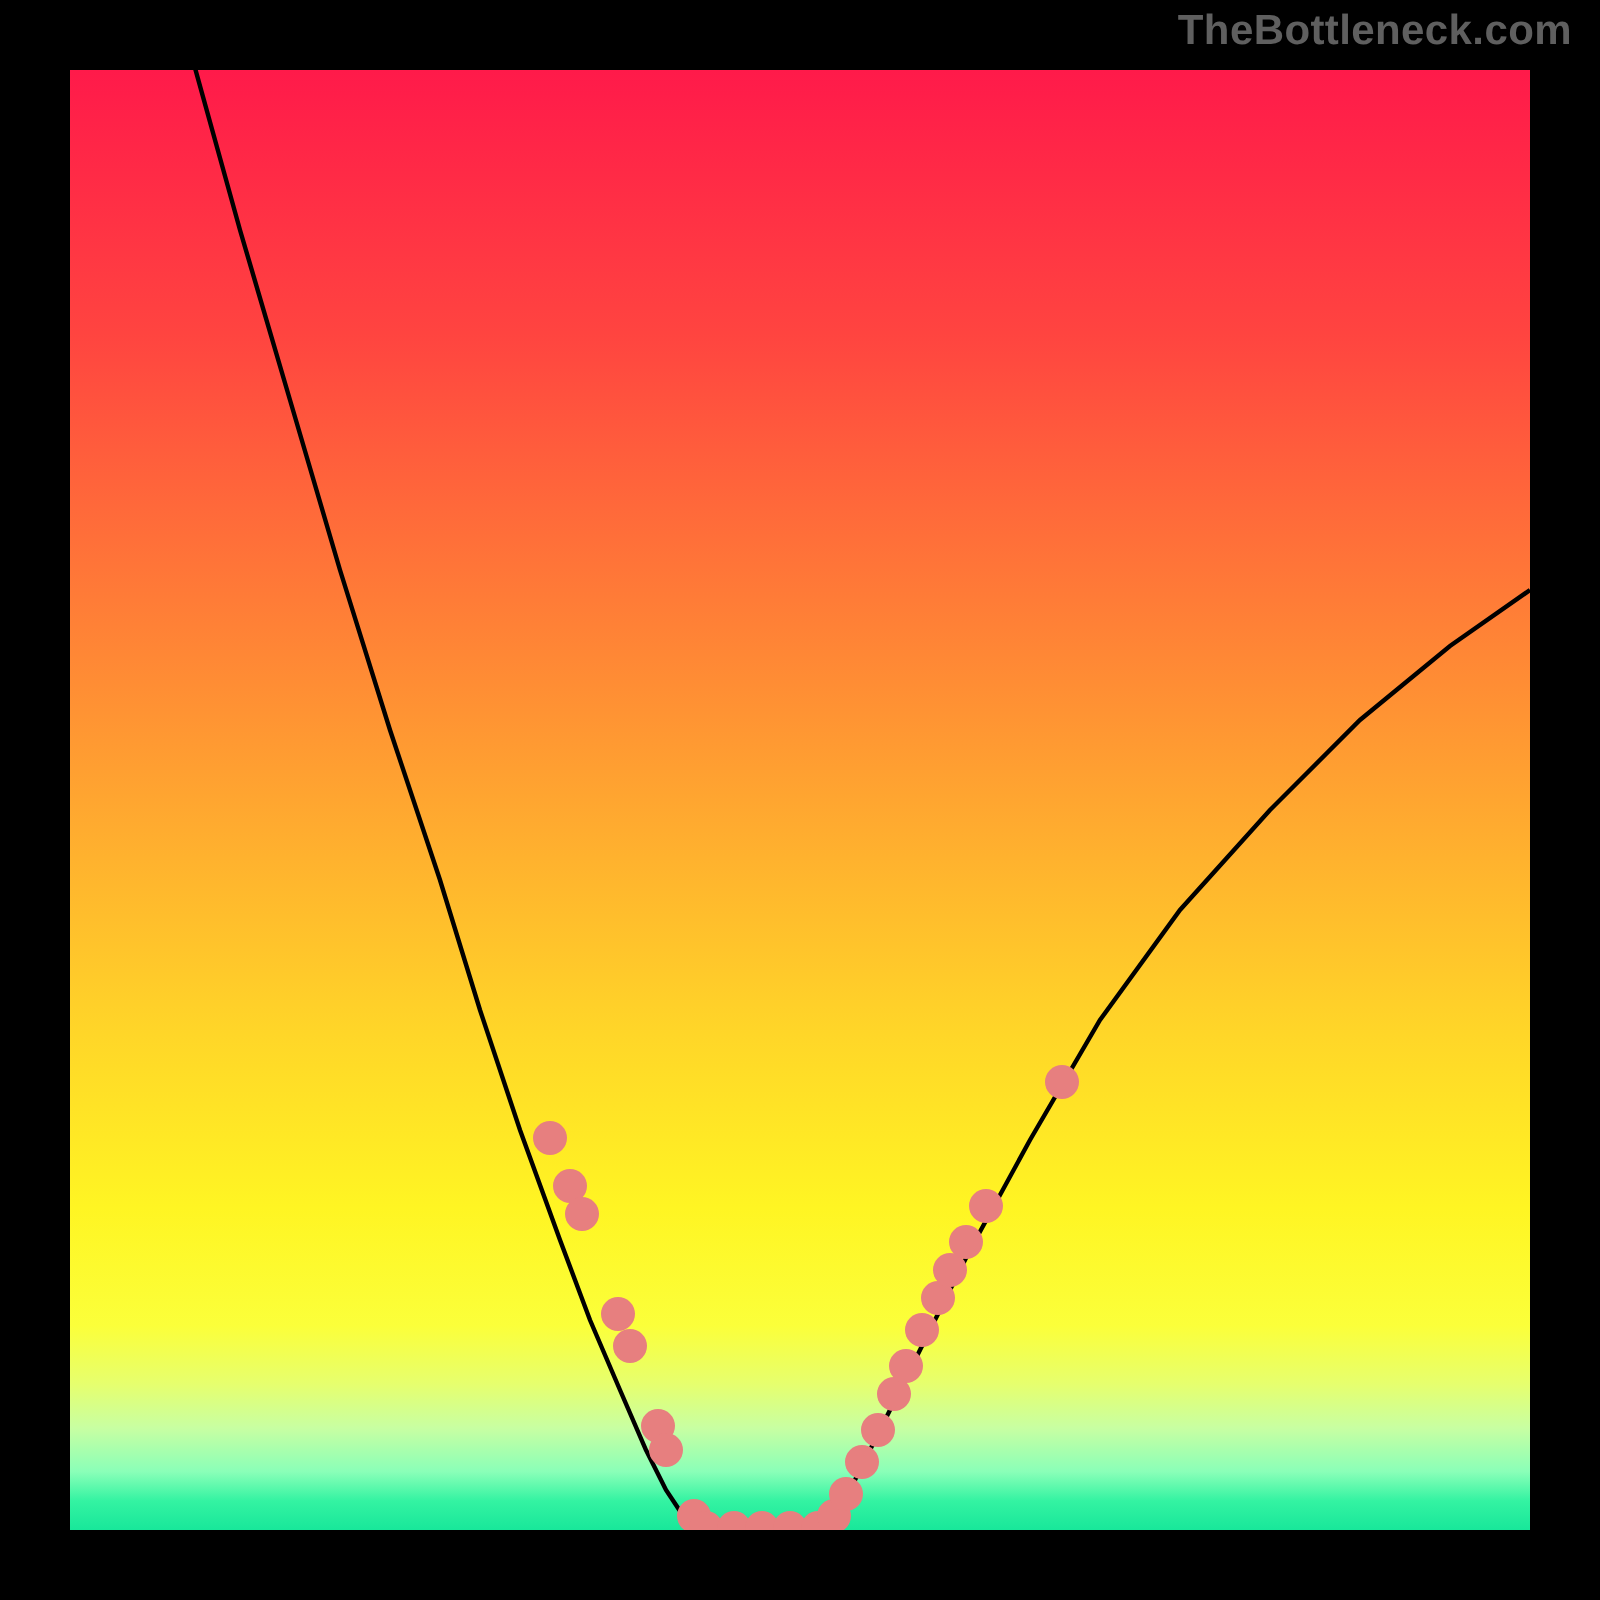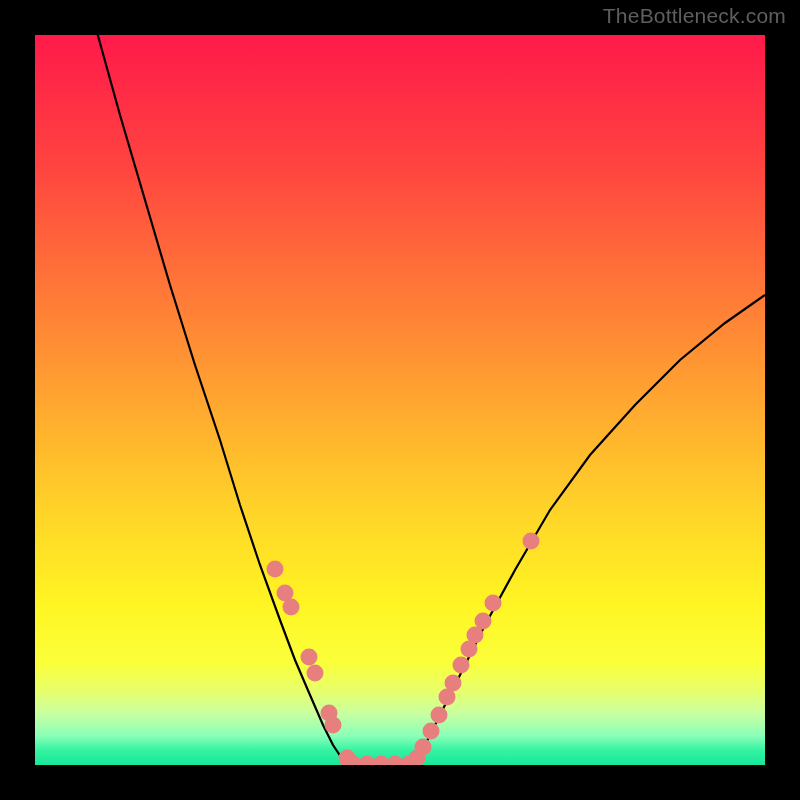--- a/index.html
+++ b/index.html
@@ -45,21 +45,21 @@
       #18e79a 100%
     );
   }
   .watermark {
     position: absolute;
     top: 4px;
     right: 14px;
     color: #5f5f5f;
     font-size: 21px;
     letter-spacing: 0.2px;
-    font-weight: 400;
+    font-weight: 700;
   }
   svg.curve {
     position: absolute;
     inset: 0;
   }
   .dot {
     fill: #e77f7f;
   }
 </style>
 </head>

